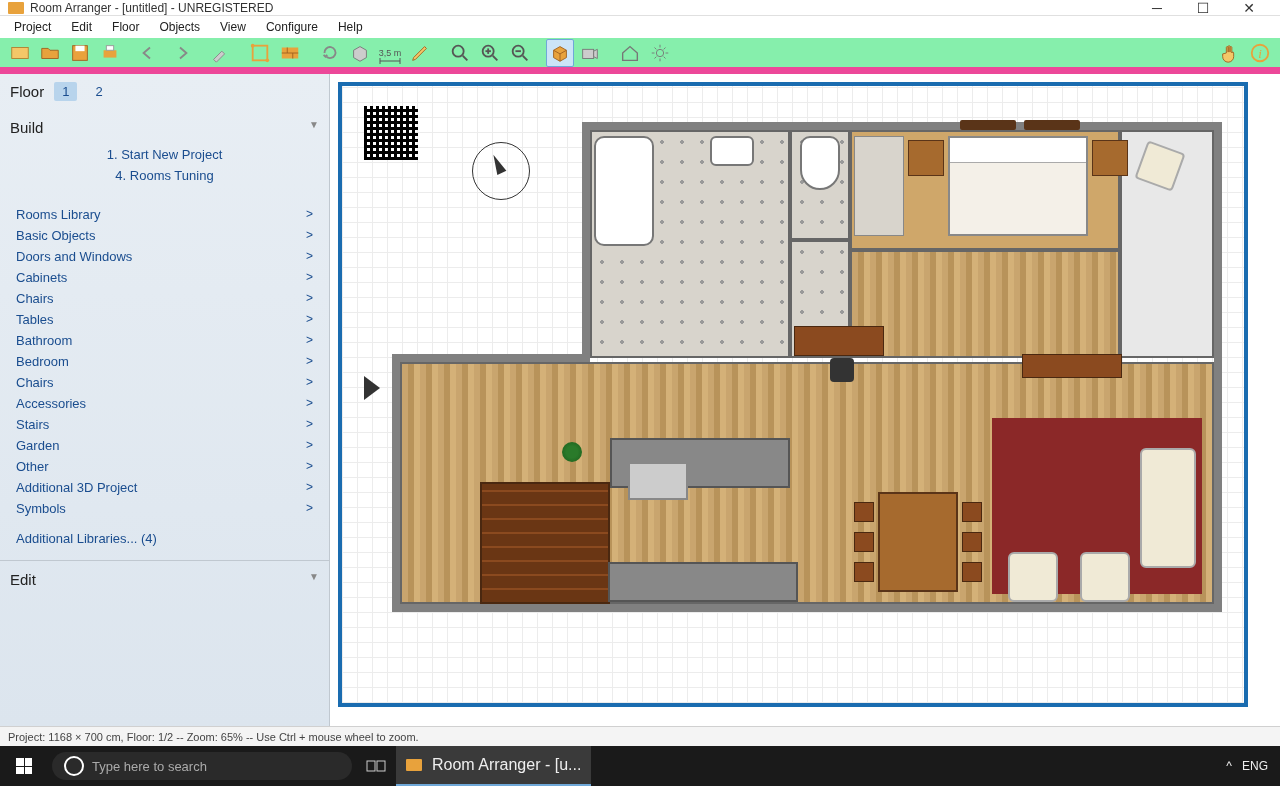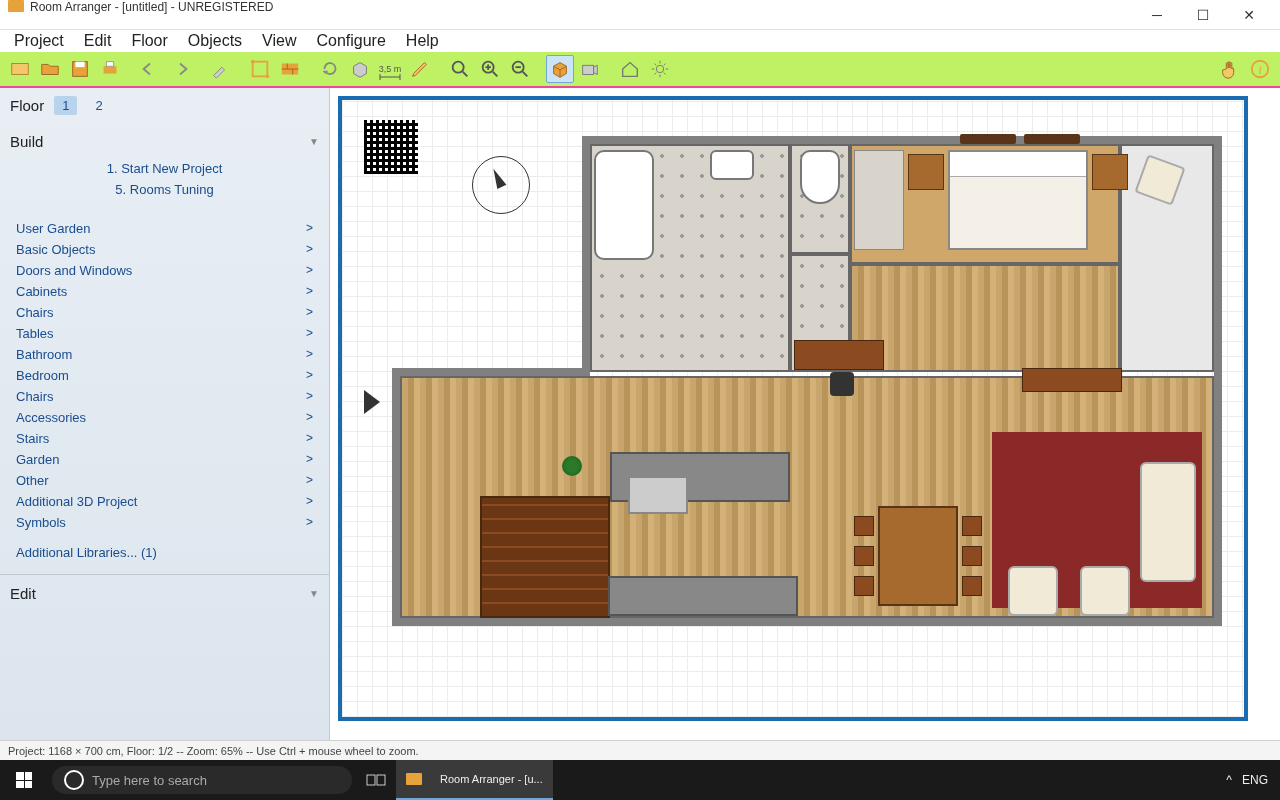--- a/index.html
+++ b/index.html
@@ -1,43 +1,43 @@
 <!DOCTYPE html>
 <html><head>
 <meta charset="utf-8">
 <style>
 * { box-sizing: border-box; margin: 0; padding: 0; }
 body { font-family: "Segoe UI", Tahoma, sans-serif; font-size: 12px; background: #fff; overflow: hidden; width: 1280px; height: 800px; }
 
 
-.titlebar { height: 30px; display: flex; padding: 0 8px; background: #fff; border-bottom: 1px solid #e0e0e0; }
+.titlebar { height: 16px; display: flex; align-items: center; padding: 0 8px; background: #fff; border-bottom: 1px solid #e0e0e0; }
 .titlebar .app-icon { width: 16px; height: 12px; background: #e8a23c; margin-right: 6px; border-radius: 1px; }
 .titlebar .title { flex: 1; color: #333; font-size: 12px; }
 .titlebar .win-controls { display: flex; gap: 0; }
 .titlebar .win-btn { width: 46px; height: 30px; display: flex; align-items: center; justify-content: center; cursor: pointer; font-size: 14px; color: #333; }
 
 
 .menubar { height: 22px; display: flex; align-items: center; padding: 0 4px; background: #fff; }
-.menubar .menu-item { padding: 2px 10px; color: #222; font-size: 16px; cursor: pointer; }
-
-
-.toolbar { height: 36px; display: flex; align-items: center; padding: 2px 6px; background: #bef264; border-bottom: 2px solid #ec4899; gap: 2px; }
+.menubar .menu-item { padding: 2px 10px; color: #222; font-size: 12px; cursor: pointer; }
+
+
+.toolbar { height: 36px; display: flex; align-items: center; padding: 2px 6px; background: #86efac; border-bottom: 7px solid #ec4899; gap: 2px; }
 .toolbar .tb-btn { width: 28px; height: 28px; display: flex; align-items: center; justify-content: center; cursor: pointer; border-radius: 2px; position: relative; }
 .toolbar .tb-btn.active { background: #cce4f7; border: 1px solid #6fa8d8; }
 .toolbar .sep { width: 8px; }
 .toolbar .right { margin-left: auto; display: flex; gap: 2px; }
 .tb-dist { font-size: 9px; color: #555; position: relative; }
 
 
 .main { display: flex; height: calc(800px - 30px - 22px - 36px - 20px - 40px); }
 
 
 .sidebar { width: 330px; background: linear-gradient(to bottom, #e8eef4 0%, #dce5ee 100%); border-right: 1px solid #c0c8d0; display: flex; flex-direction: column; overflow: hidden; }
 .sidebar-section { padding: 4px 10px; }
-.section-header { font-size: 15px; color: #222; padding: 6px 0; display: flex; justify-content: space-between; align-items: center; }
+.section-header { font-size: 15px; color: #222; padding: 6px 0; display: flex; justify-content: space-between; }
 .section-header .arrow { color: #888; font-size: 10px; }
 .floor-row { display: flex; align-items: center; gap: 10px; padding: 4px 0; }
 .floor-label { font-size: 15px; color: #222; }
 .floor-num { padding: 2px 8px; color: #1a4d8f; cursor: pointer; font-size: 13px; }
 .floor-num.active { background: #b8d4ec; border-radius: 2px; }
 .build-list { padding: 2px 6px 8px 6px; text-align: center; }
 .build-item { color: #1a4d8f; padding: 3px 0; font-size: 13px; cursor: pointer; }
 .add-header { display: flex; align-items: center; justify-content: space-between; padding: 4px 0; }
 .add-header .title { font-size: 15px; color: #222; }
 .search-box { width: 72px; height: 18px; border: 1px solid #aaa; font-size: 11px; padding: 1px 3px; color: #888; background: #fff; }
@@ -126,21 +126,21 @@
 .statusbar { height: 20px; background: #f4f4f4; border-top: 1px solid #d0d0d0; display: flex; align-items: center; padding: 0 8px; font-size: 11px; color: #444; }
 
 
 .taskbar { height: 40px; background: #1a1a1a; display: flex; align-items: center; color: #fff; }
 .taskbar .start { width: 48px; height: 40px; display: flex; align-items: center; justify-content: center; cursor: pointer; }
 .taskbar .start-grid { width: 16px; height: 16px; display: grid; grid-template: 1fr 1fr / 1fr 1fr; gap: 1px; }
 .taskbar .start-grid span { background: #fff; }
 .taskbar .search-pill { display: flex; align-items: center; background: #2a2a2a; border-radius: 18px; height: 28px; padding: 0 12px; margin: 0 4px; width: 300px; gap: 8px; color: #aaa; font-size: 13px; }
 .taskbar .search-pill .circ { width: 20px; height: 20px; border: 2px solid #fff; border-radius: 50%; }
 .taskbar .tb-icon { width: 40px; height: 40px; display: flex; align-items: center; justify-content: center; cursor: pointer; color: #ccc; }
-.app-task { display: flex; align-items: center; gap: 18px; background: #3a3a3a; height: 40px; padding: 0 10px; font-size: 11px; color: #eee; border-bottom: 2px solid #6fa8d8; }
+.app-task { display: flex; align-items: center; gap: 10px; background: #3a3a3a; height: 40px; padding: 0 10px; font-size: 16px; color: #eee; border-bottom: 2px solid #6fa8d8; }
 .app-task .ico { width: 16px; height: 12px; background: #e8a23c; border-radius: 1px; }
 .taskbar .tray { margin-left: auto; display: flex; align-items: center; gap: 10px; padding: 0 12px; font-size: 12px; color: #eee; }
 
 
 .ic { width: 22px; height: 22px; }
 </style>
 </head>
 <body>
 
 <div class="titlebar">
@@ -317,27 +317,27 @@
         <span class="floor-num">2</span>
       </div>
     </div>
     <div class="sidebar-section">
       <div class="section-header">
         <span>Build</span>
         <span class="arrow">▼</span>
       </div>
       <div class="build-list">
         <div class="build-item">1. Start New Project</div>
-        <div class="build-item">5. Rooms Tuning</div>
+        <div class="build-item">4. Rooms Tuning</div>
       </div>
     </div>
     <div class="sidebar-section">
       <div class="cat-list">
         <div class="cat-item">
-            <span>User Garden</span>
+            <span>Rooms Library</span>
             <span class="chev">&gt;</span>
           </div>
         <div class="cat-item">
             <span>Basic Objects</span>
             <span class="chev">&gt;</span>
           </div>
         <div class="cat-item">
             <span>Doors and Windows</span>
             <span class="chev">&gt;</span>
           </div>
@@ -383,21 +383,21 @@
           </div>
         <div class="cat-item">
             <span>Additional 3D Project</span>
             <span class="chev">&gt;</span>
           </div>
         <div class="cat-item">
             <span>Symbols</span>
             <span class="chev">&gt;</span>
           </div>
       </div>
-      <div class="add-lib">Additional Libraries... (1)</div>
+      <div class="add-lib">Additional Libraries... (4)</div>
     </div>
     <div class="sidebar-section edit-section">
       <div class="section-header">
         <span>Edit</span>
         <span class="arrow">▼</span>
       </div>
     </div>
   </div>
 
   <div class="canvas-area">

